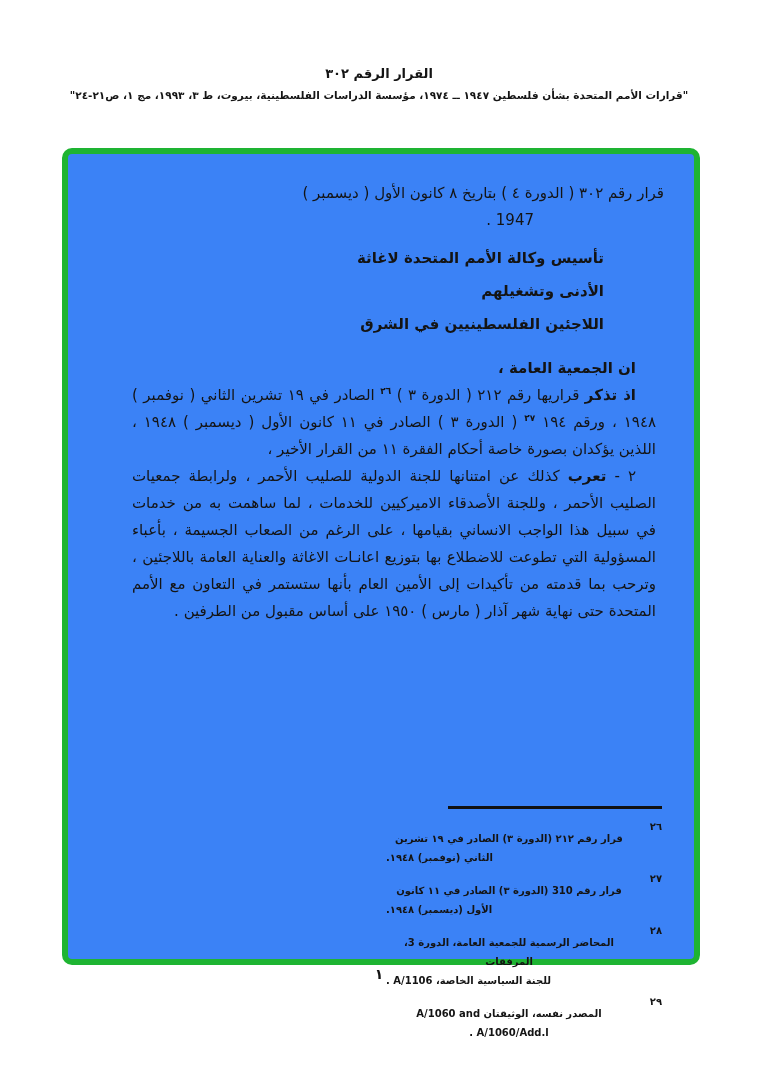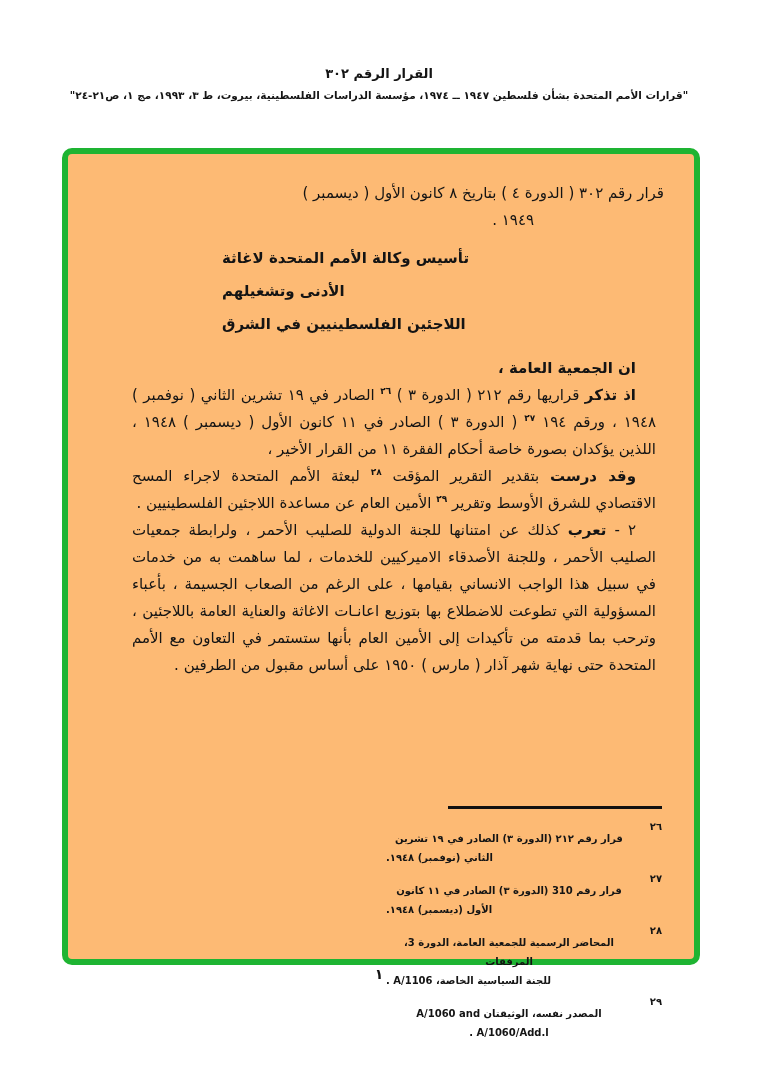--- a/index.html
+++ b/index.html
@@ -18,34 +18,34 @@
   }
   .doc-source {
     font-size: 10.5px; font-weight: bold; margin: 0;
   }
   .green-frame {
     position: absolute;
     left: 62px; top: 148px;
     width: 626px; height: 805px;
     border: 6px solid #1eb432;
     border-radius: 10px;
-    background: #fdba74;
+    background: #3b82f6;
   }
   .frame-content {
     position: absolute;
     top: 26px; right: 30px; left: 64px;
     direction: rtl;
     font-size: 15px;
     line-height: 27px;
     text-align: justify;
   }
   .res-heading-line1 { margin: 0; text-align: right; }
   .res-heading-line2 { margin: 0 130px 0 0; text-align: right; }
   .subject-title {
-    text-align: left;
+    text-align: right;
     font-weight: bold;
     margin: 8px 60px 14px 90px;
     line-height: 33px;
   }
   .para { margin: 0 8px 0 0; text-indent: 20px; }
   .para sup { font-size: 9px; line-height: 0; font-weight: bold; }
   .footnotes-block {
     position: absolute;
     right: 32px; top: 652px;
     width: 276px;
@@ -75,31 +75,30 @@
 
 <header class="page-header">
   <h1 class="doc-title">القرار الرقم ٣٠٢</h1>
   <p class="doc-source">"قرارات الأمم المتحدة بشأن فلسطين ١٩٤٧ ــ ١٩٧٤، مؤسسة الدراسات الفلسطينية، بيروت، ط ٣، ١٩٩٣، مج ١، ص٢١-٢٤"</p>
 </header>
 
 <div class="green-frame">
   <div class="frame-content">
 
     <p class="res-heading-line1">قرار رقم ٣٠٢ ( الدورة ٤ ) بتاريخ ٨ كانون الأول ( ديسمبر )</p>
-    <p class="res-heading-line2">١٩٤٩ .</p>
+    <p class="res-heading-line2">1947 .</p>
 
     <div class="subject-title">
       <div>تأسيس وكالة الأمم المتحدة لاغاثة</div>
       <div>الأدنى وتشغيلهم</div>
       <div>اللاجئين الفلسطينيين في الشرق</div>
     </div>
 
     <p class="para"><span style="font-weight: bold;">ان الجمعية العامة ،</span></p>
     <p class="para"><span style="font-weight: bold;">اذ تذكر</span><span> قراريها رقم ٢١٢ ( الدورة ٣ ) </span><sup>٢٦</sup><span> الصادر في ١٩ تشرين الثاني ( نوفمبر ) ١٩٤٨ ، ورقم ١٩٤ </span><sup>٢٧</sup><span> ( الدورة ٣ ) الصادر في ١١ كانون الأول ( ديسمبر ) ١٩٤٨ ، اللذين يؤكدان بصورة خاصة أحكام الفقرة ١١ من القرار الأخير ،</span></p>
-    <p class="para"><span style="font-weight: bold;">وقد درست</span><span> بتقدير التقرير المؤقت </span><sup>٢٨</sup><span> لبعثة الأمم المتحدة لاجراء المسح الاقتصادي للشرق الأوسط وتقرير </span><sup>٢٩</sup><span> الأمين العام عن مساعدة اللاجئين الفلسطينيين .</span></p>
     <p class="para"><span>٢ - </span><span style="font-weight: bold;">تعرب</span><span> كذلك عن امتنانها للجنة الدولية للصليب الأحمر ، ولرابطة جمعيات الصليب الأحمر ، وللجنة الأصدقاء الاميركيين للخدمات ، لما ساهمت به من خدمات في سبيل هذا الواجب الانساني بقيامها ، على الرغم من الصعاب الجسيمة ، بأعباء المسؤولية التي تطوعت للاضطلاع بها بتوزيع اعانـات الاغاثة والعناية العامة باللاجئين ، وترحب بما قدمته من تأكيدات إلى الأمين العام بأنها ستستمر في التعاون مع الأمم المتحدة حتى نهاية شهر آذار ( مارس ) ١٩٥٠ على أساس مقبول من الطرفين .</span></p>
   </div>
 
   <div class="footnotes-block">
     <hr class="footnote-rule">
 
     <div class="footnote-item">
       <span class="footnote-number">٢٦</span>
       <div class="footnote-body">
         <div class="fn-line1">قرار رقم ٢١٢ (الدورة ٣) الصادر في ١٩ تشرين</div>

